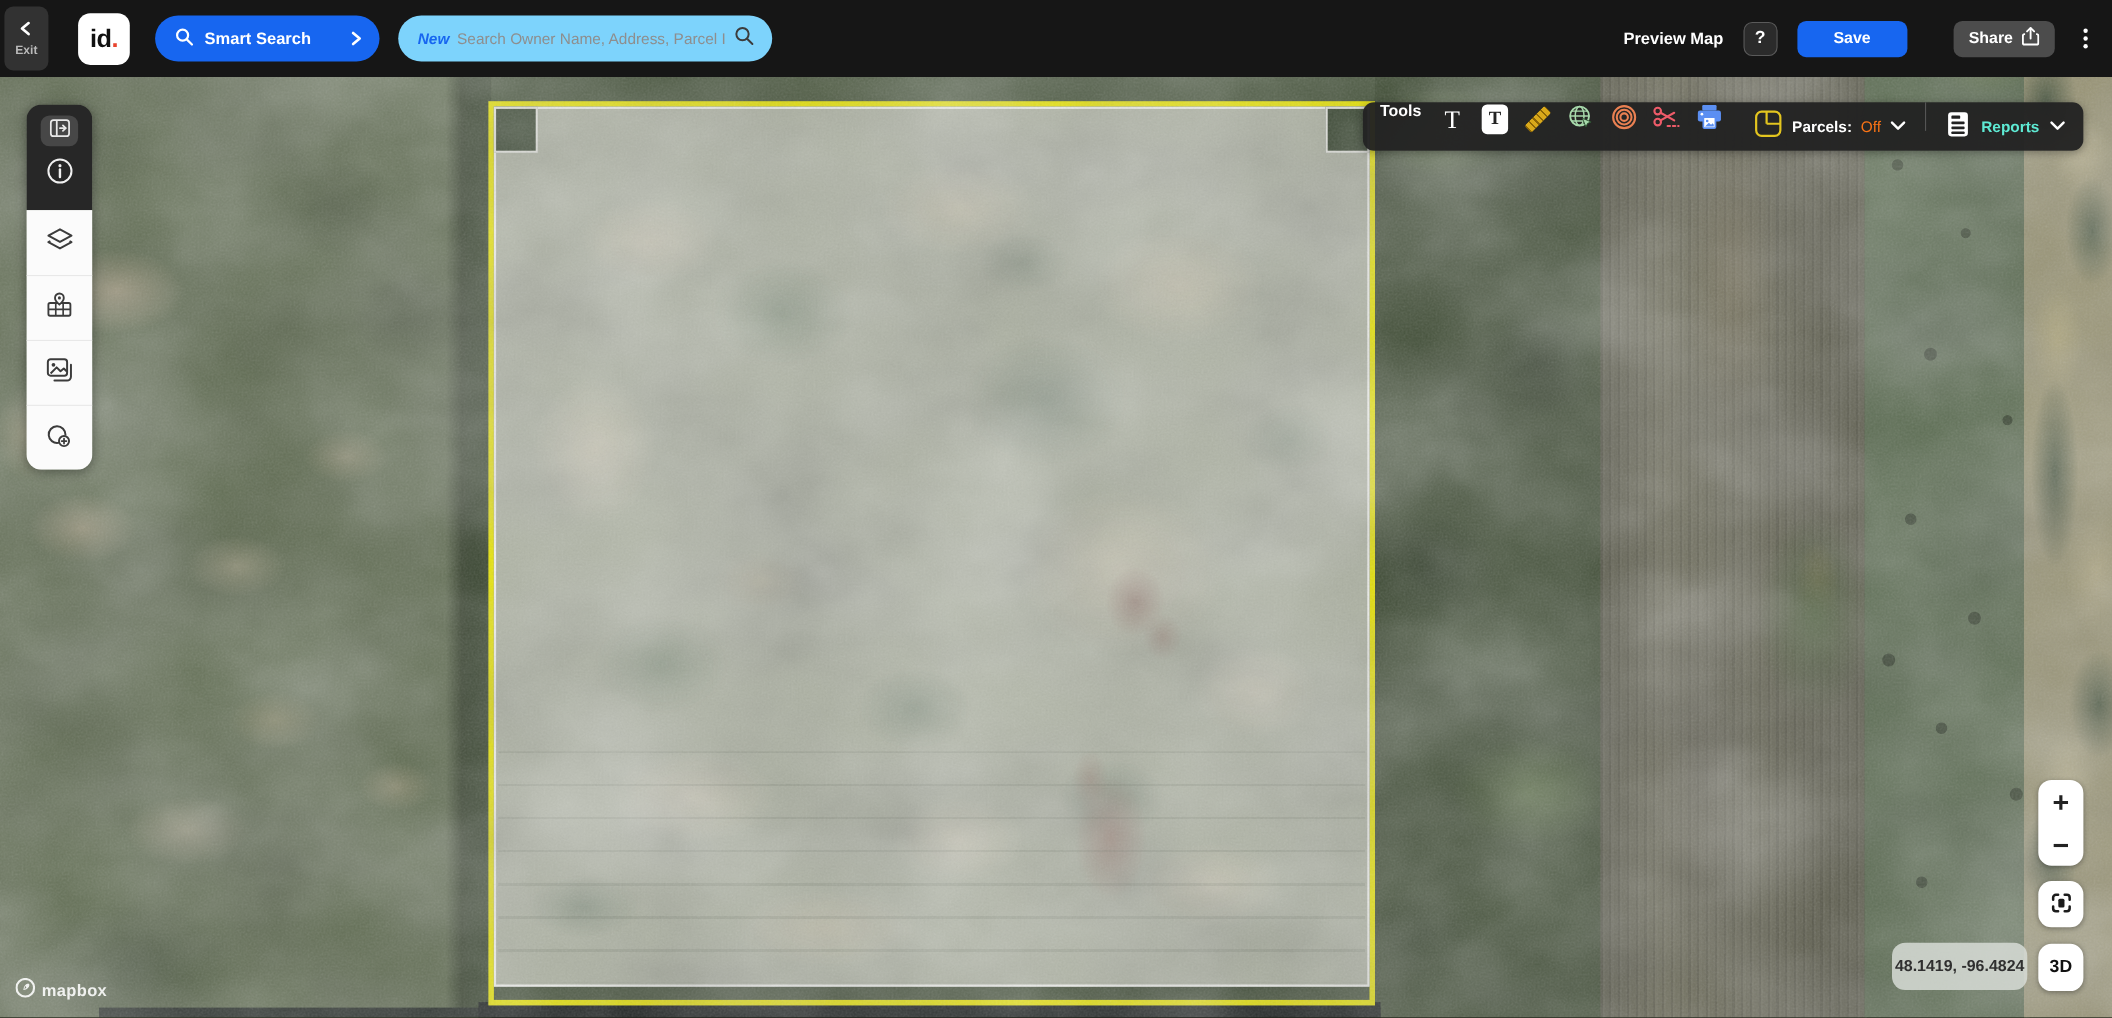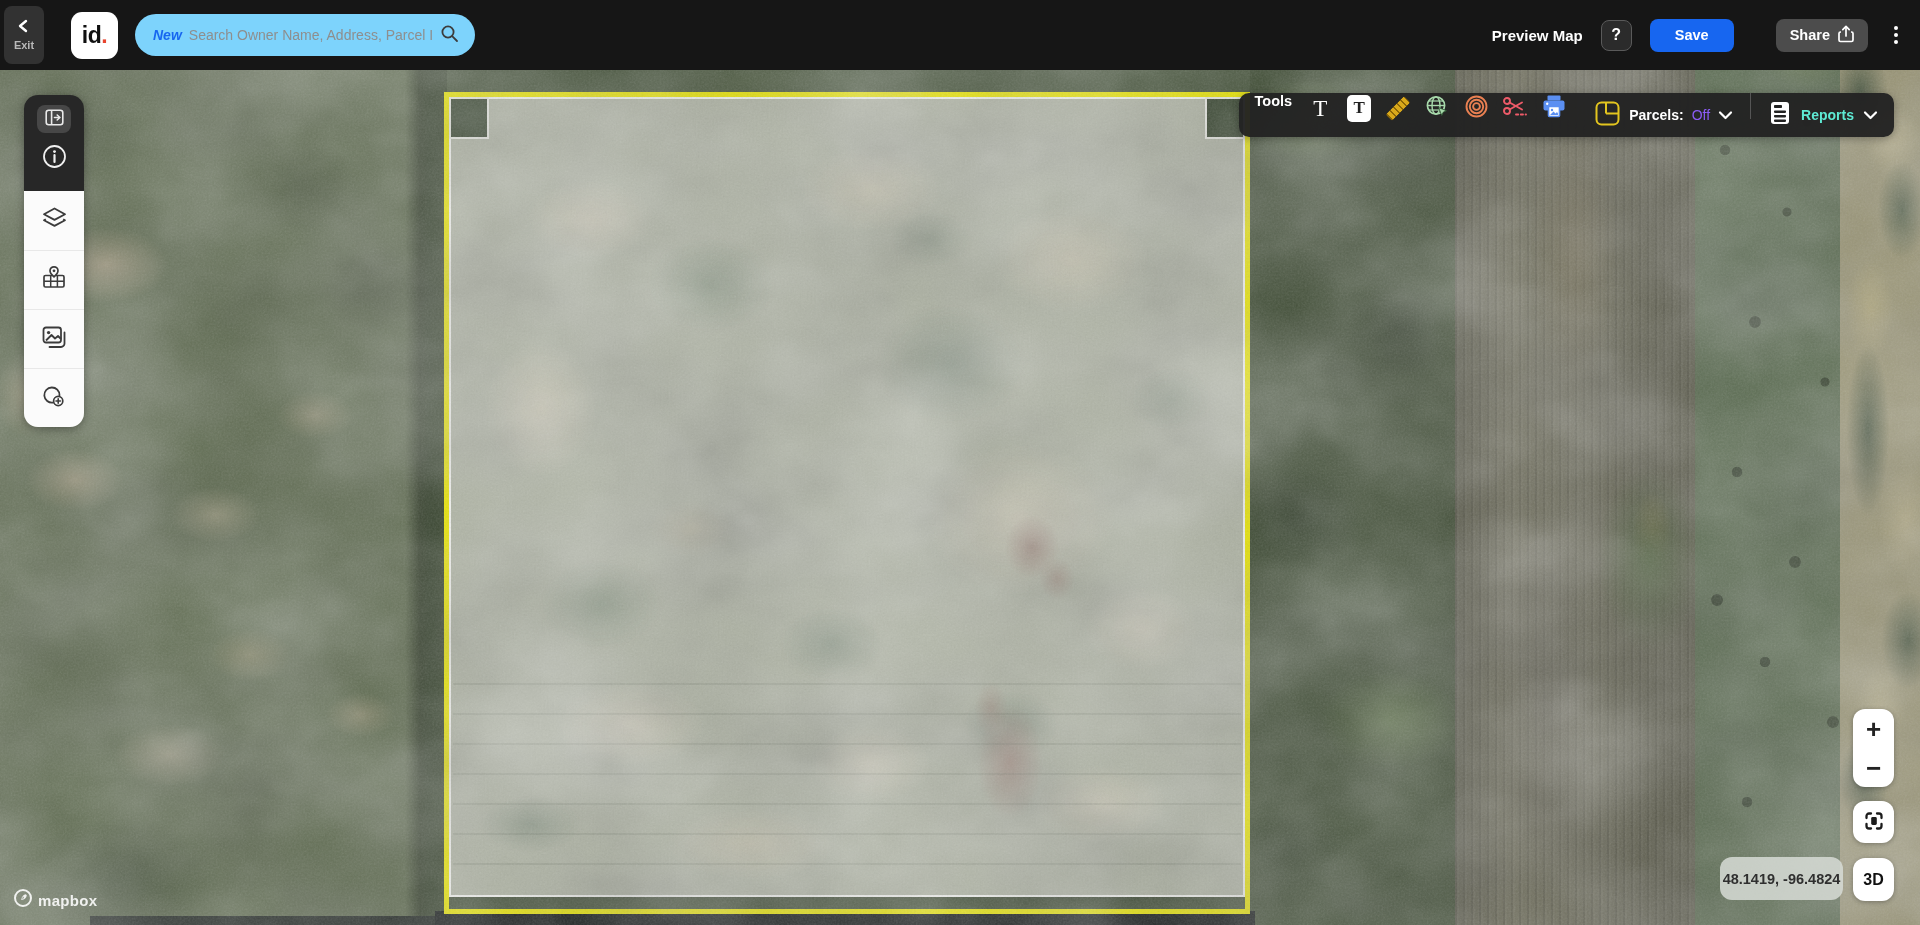--- a/index.html
+++ b/index.html
@@ -141,21 +141,21 @@
   .search-pill { margin-left: 17px; width: 340px; height: 42px; background: #7dd3fc; border-radius: 21px;
     display: flex; align-items: center; padding: 0 16px 0 18px; gap: 7px; }
   .search-new { color: #1766f0; font-weight: 700; font-style: italic; font-size: 14px; }
   .search-input { flex: 1; border: none; outline: none; font-size: 14px; color: #333; background: transparent;
     font-family: "Liberation Sans", sans-serif; }
   .search-input::placeholder { color: #8e8e8e; }
   .topbar-right { margin-left: auto; margin-right: 14px; display: flex; align-items: center; gap: 18px; }
   .preview-map { color: #fff; font-weight: 700; font-size: 15px; cursor: pointer; margin-left: 48px; }
   .help-btn { width: 31px; height: 31px; background: #2b2b2b; color: #fff; border: 1px solid #5a5a5a;
     border-radius: 8px; font-weight: 800; font-size: 16px; display: flex; align-items: center; justify-content: center; cursor: pointer; }
-  .save-btn { width: 84px; height: 33px; background: #1766f0; color: #fff; border: none; border-radius: 8px;
+  .save-btn { width: 100px; height: 33px; background: #1766f0; color: #fff; border: none; border-radius: 8px;
     font-weight: 700; font-size: 14.5px; cursor: pointer; }
   .share-btn { height: 33px; padding: 0 14px; background: #4c4c4c; color: #fff; border: none; border-radius: 8px;
     font-weight: 700; font-size: 14.5px; display: flex; align-items: center; gap: 8px; cursor: pointer; margin-left: 24px; }
   .kebab-btn { width: 20px; height: 31px; background: transparent; border: none; display: flex; flex-direction: column;
     align-items: center; justify-content: center; gap: 3px; cursor: pointer; }
   .kebab-btn i { width: 4px; height: 4px; border-radius: 50%; background: #fff; }
 
   
   .sidebar { position: absolute; left: 24px; top: 95px; width: 60px; z-index: 10; border-radius: 14px;
     overflow: hidden; box-shadow: 0 2px 10px rgba(0,0,0,.35); }
@@ -174,21 +174,21 @@
   .tools-label { color: #fff; font-weight: 700; font-size: 14.5px; margin-right: 2px; }
   .tool-btn { background: transparent; border: none; display: flex; align-items: center; justify-content: center;
     width: 26px; height: 30px; cursor: pointer; }
   .serif-t { font-family: "Liberation Serif", serif; font-size: 23px; color: #fff; font-weight: 500; line-height: 1; }
   .t-box { width: 24px; height: 27px; background: #fff; border-radius: 5px; display: flex; align-items: center;
     justify-content: center; font-family: "Liberation Serif", serif; font-size: 17px; font-weight: 700; color: #222; }
   .ruler-shape { width: 27px; height: 9px; background: #d9a91b; border-radius: 2px; transform: rotate(-45deg);
     background-image: repeating-linear-gradient(90deg, rgba(120,85,0,.8) 0 1.5px, transparent 1.5px 5px); }
   .parcels-group { display: flex; align-items: center; gap: 8px; margin-left: 14px; cursor: pointer; }
   .parcels-label { color: #fff; font-weight: 700; font-size: 14px; }
-  .parcels-state { color: #8b5cf6; font-size: 14px; }
+  .parcels-state { color: #f97316; font-size: 14px; }
   .tb-divider { width: 1px; height: 26px; background: #555; margin: 0 4px; }
   .reports-group { display: flex; align-items: center; gap: 9px; cursor: pointer; }
   .reports-label { color: #5eead4; font-weight: 700; font-size: 14px; }
 
   
   .zoom-pill { position: absolute; left: 1853px; top: 709px; width: 41px; height: 78px; background: #fff;
     border-radius: 12px; z-index: 10; display: flex; flex-direction: column; box-shadow: 0 1px 5px rgba(0,0,0,.3); }
   .zoom-pill button { flex: 1; border: none; background: transparent; font-size: 26px; font-weight: 700; color: #222;
     cursor: pointer; line-height: 1; font-family: "Liberation Sans", sans-serif; }
   .recenter-btn { position: absolute; left: 1853px; top: 801px; width: 41px; height: 42px; background: #fff;
@@ -252,20 +252,34 @@
         </svg>
     </span>
     <span class="exit-label">Exit</span>
   </div>
 
   <div class="logo-tile">
     <span>id</span>
       <span class="logo-dot">.</span>
   </div>
 
+  <button class="smart-search-btn">
+    <span>
+      <svg width="17" height="17" viewBox="0 0 17 17">
+          <circle cx="7" cy="7" r="5" fill="none" stroke="#fff" stroke-width="2"></circle>
+          <line x1="11" y1="11" x2="15.5" y2="15.5" stroke="#fff" stroke-width="2" stroke-linecap="round"></line>
+        </svg>
+    </span>
+    <span class="smart-search-label">Smart Search</span>
+    <span class="smart-search-chevron">
+      <svg width="10" height="14" viewBox="0 0 10 14">
+          <polyline points="2,2 8,7 2,12" fill="none" stroke="#fff" stroke-width="2.4" stroke-linecap="round" stroke-linejoin="round"></polyline>
+        </svg>
+    </span>
+  </button>
 
   <div class="search-pill">
     <span class="search-new">New</span>
     <input class="search-input" type="text" value="" placeholder="Search Owner Name, Address, Parcel Id" style="">
     <span>
       <svg width="19" height="19" viewBox="0 0 19 19">
           <circle cx="8" cy="8" r="5.6" fill="none" stroke="#3c3c3c" stroke-width="1.8"></circle>
           <line x1="12.4" y1="12.4" x2="17" y2="17" stroke="#3c3c3c" stroke-width="1.8" stroke-linecap="round"></line>
         </svg>
     </span>

